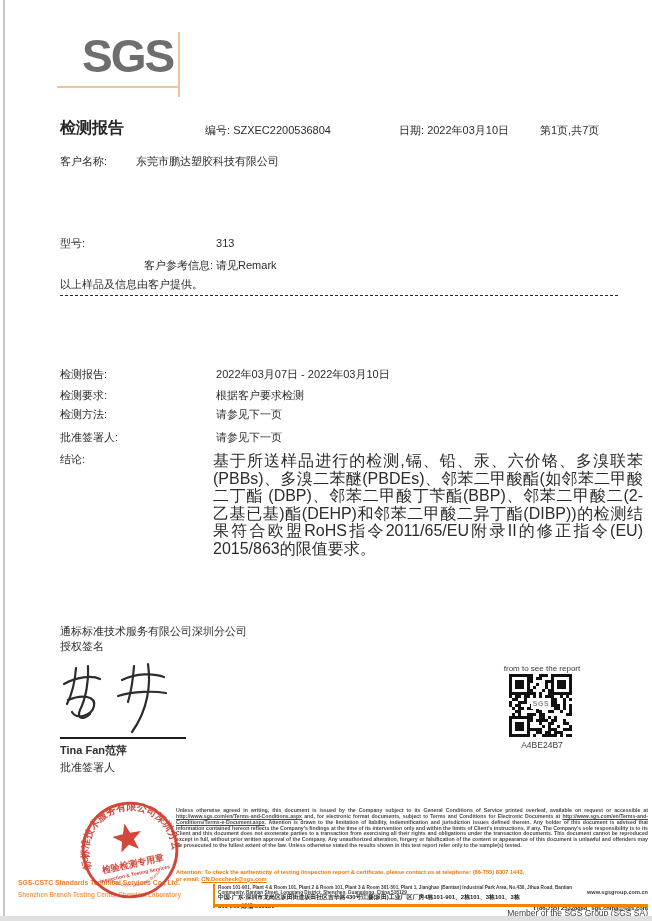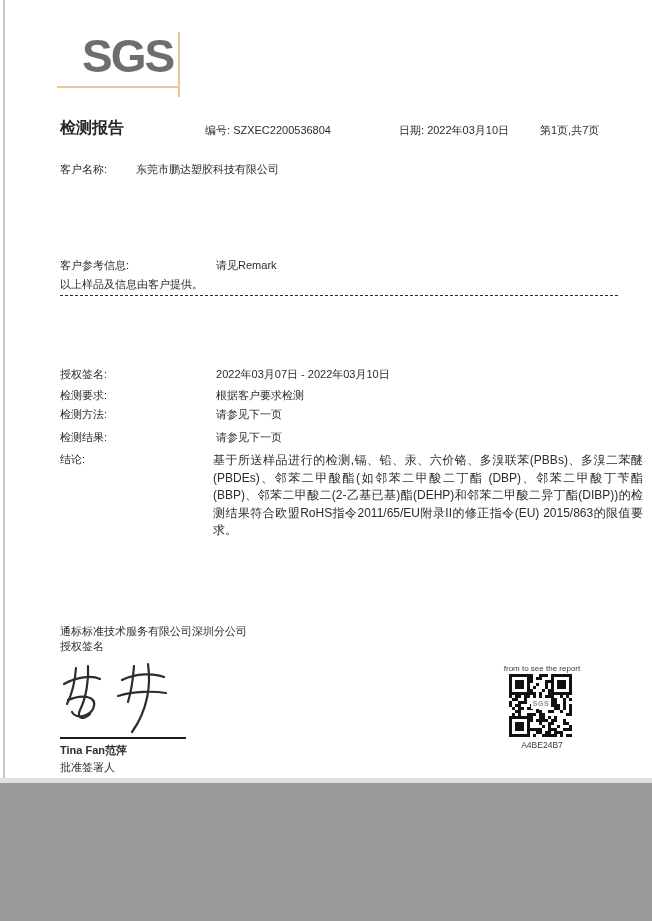--- a/index.html
+++ b/index.html
@@ -1,33 +1,33 @@
 <!DOCTYPE html>
 <html><head>
 <meta charset="utf-8">
 <style>
   html,body{margin:0;padding:0;background:#9a9a9a;}
-  .page{position:relative;width:652px;height:783px;background:#ffffff;overflow:hidden;
+  .page{position:relative;width:652px;height:921px;background:#ffffff;overflow:hidden;
         font-family:"Liberation Sans","DejaVu Sans",sans-serif;color:#2e2e2e;}
   .a{position:absolute;}
   .scan-edge-left{left:3px;top:0;width:2px;height:921px;background:#c9c9c9;}
   .scan-edge-bottom{left:0;bottom:0;width:652px;height:5px;background:#e0e0e0;}
   
   .logo{left:82px;top:33px;font-size:46px;font-weight:800;color:#6e6e6e;letter-spacing:-2px;line-height:1;}
   .logo-hline{left:57px;top:86px;width:123px;height:2px;background:#edc49c;}
   .logo-vline{left:178px;top:32px;width:2px;height:65px;background:#edc49c;}
   
   .title{left:60px;top:118px;font-size:16px;font-weight:700;color:#262626;}
   .hmeta{top:123px;font-size:11px;white-space:nowrap;color:#2c2c2c;}
   
   .row{position:absolute;left:60px;font-size:11px;white-space:nowrap;color:#2c2c2c;}
   .lbl1{display:inline-block;width:73px;}
   .lbl2{display:inline-block;width:153px;}
   .dashsep{left:60px;top:295px;width:558px;height:0;border-top:1.4px dashed #2b2b2b;}
-  .concl{left:213px;top:452px;width:430px;font-size:12px;line-height:17.6px;color:#2c2c2c;text-align:justify;}
+  .concl{left:213px;top:452px;width:430px;font-size:16px;line-height:17.6px;color:#2c2c2c;text-align:justify;}
   
   .sig-company{left:60px;top:624px;font-size:11px;}
   .sig-auth{left:60px;top:639px;font-size:11px;}
   .sig-svg{left:58px;top:662px;}
   .sig-line{left:60px;top:737px;width:126px;height:2px;background:#1c1c1c;}
   .sig-name{left:60px;top:743px;font-size:11px;font-weight:600;}
   .sig-title{left:60px;top:760px;font-size:11px;}
   
   .qr-caption{left:494px;top:664px;width:96px;text-align:center;font-size:8px;color:#3a3a3a;}
   .qr-box{left:509px;top:674px;width:63px;height:63px;background:#fff;}
@@ -65,47 +65,51 @@
   <div class="a hmeta" style="left:205px;">
     <span>编号:</span>
     <span>SZXEC2200536804</span>
   </div>
   <div class="a hmeta" style="left:399px;">
     <span>日期:</span>
     <span>2022年03月10日</span>
   </div>
   <div class="a hmeta" style="left:540px;">第1页,共7页</div>
 
-  <div class="row" style="top:162px;">
+  <div class="row" style="top:154px;">
     <span class="lbl1">客户名称:</span>
     <span>东莞市鹏达塑胶科技有限公司</span>
   </div>
 
-  <div class="row" style="top:258px;">
+  <div class="row" style="top:236px;">
+    <span class="lbl2">型号:</span>
+    <span>313</span>
+  </div>
+  <div class="row" style="top:258px;text-align:right;">
     <span class="lbl2">客户参考信息:</span>
     <span>请见Remark</span>
   </div>
   <div class="row" style="top:277px;">以上样品及信息由客户提供。</div>
 
   <div class="a dashsep"></div>
 
   <div class="row" style="top:367px;">
-    <span class="lbl2">授权签名:</span>
+    <span class="lbl2">检测报告:</span>
     <span>2022年03月07日 - 2022年03月10日</span>
   </div>
   <div class="row" style="top:388px;">
     <span class="lbl2">检测要求:</span>
     <span>根据客户要求检测</span>
   </div>
   <div class="row" style="top:407px;">
     <span class="lbl2">检测方法:</span>
     <span>请参见下一页</span>
   </div>
   <div class="row" style="top:430px;">
-    <span class="lbl2">检测结果:</span>
+    <span class="lbl2">批准签署人:</span>
     <span>请参见下一页</span>
   </div>
   <div class="row" style="top:452px;">结论:</div>
   <div class="a concl">基于所送样品进行的检测,镉、铅、汞、六价铬、多溴联苯(PBBs)、多溴二苯醚(PBDEs)、邻苯二甲酸酯(如邻苯二甲酸二丁酯 (DBP)、邻苯二甲酸丁苄酯(BBP)、邻苯二甲酸二(2-乙基已基)酯(DEHP)和邻苯二甲酸二异丁酯(DIBP))的检测结果符合欧盟RoHS指令2011/65/EU附录II的修正指令(EU) 2015/863的限值要求。</div>
 
   <div class="a sig-company">通标标准技术服务有限公司深圳分公司</div>
   <div class="a sig-auth">授权签名</div>
   <svg class="a sig-svg" width="134" height="74" viewBox="0 0 134 74">
     <g fill="none" stroke="#161616" stroke-width="2.2" stroke-linecap="round" opacity="0.9">
       <path d="M6,22 C18,15 34,13 42,17"></path>

